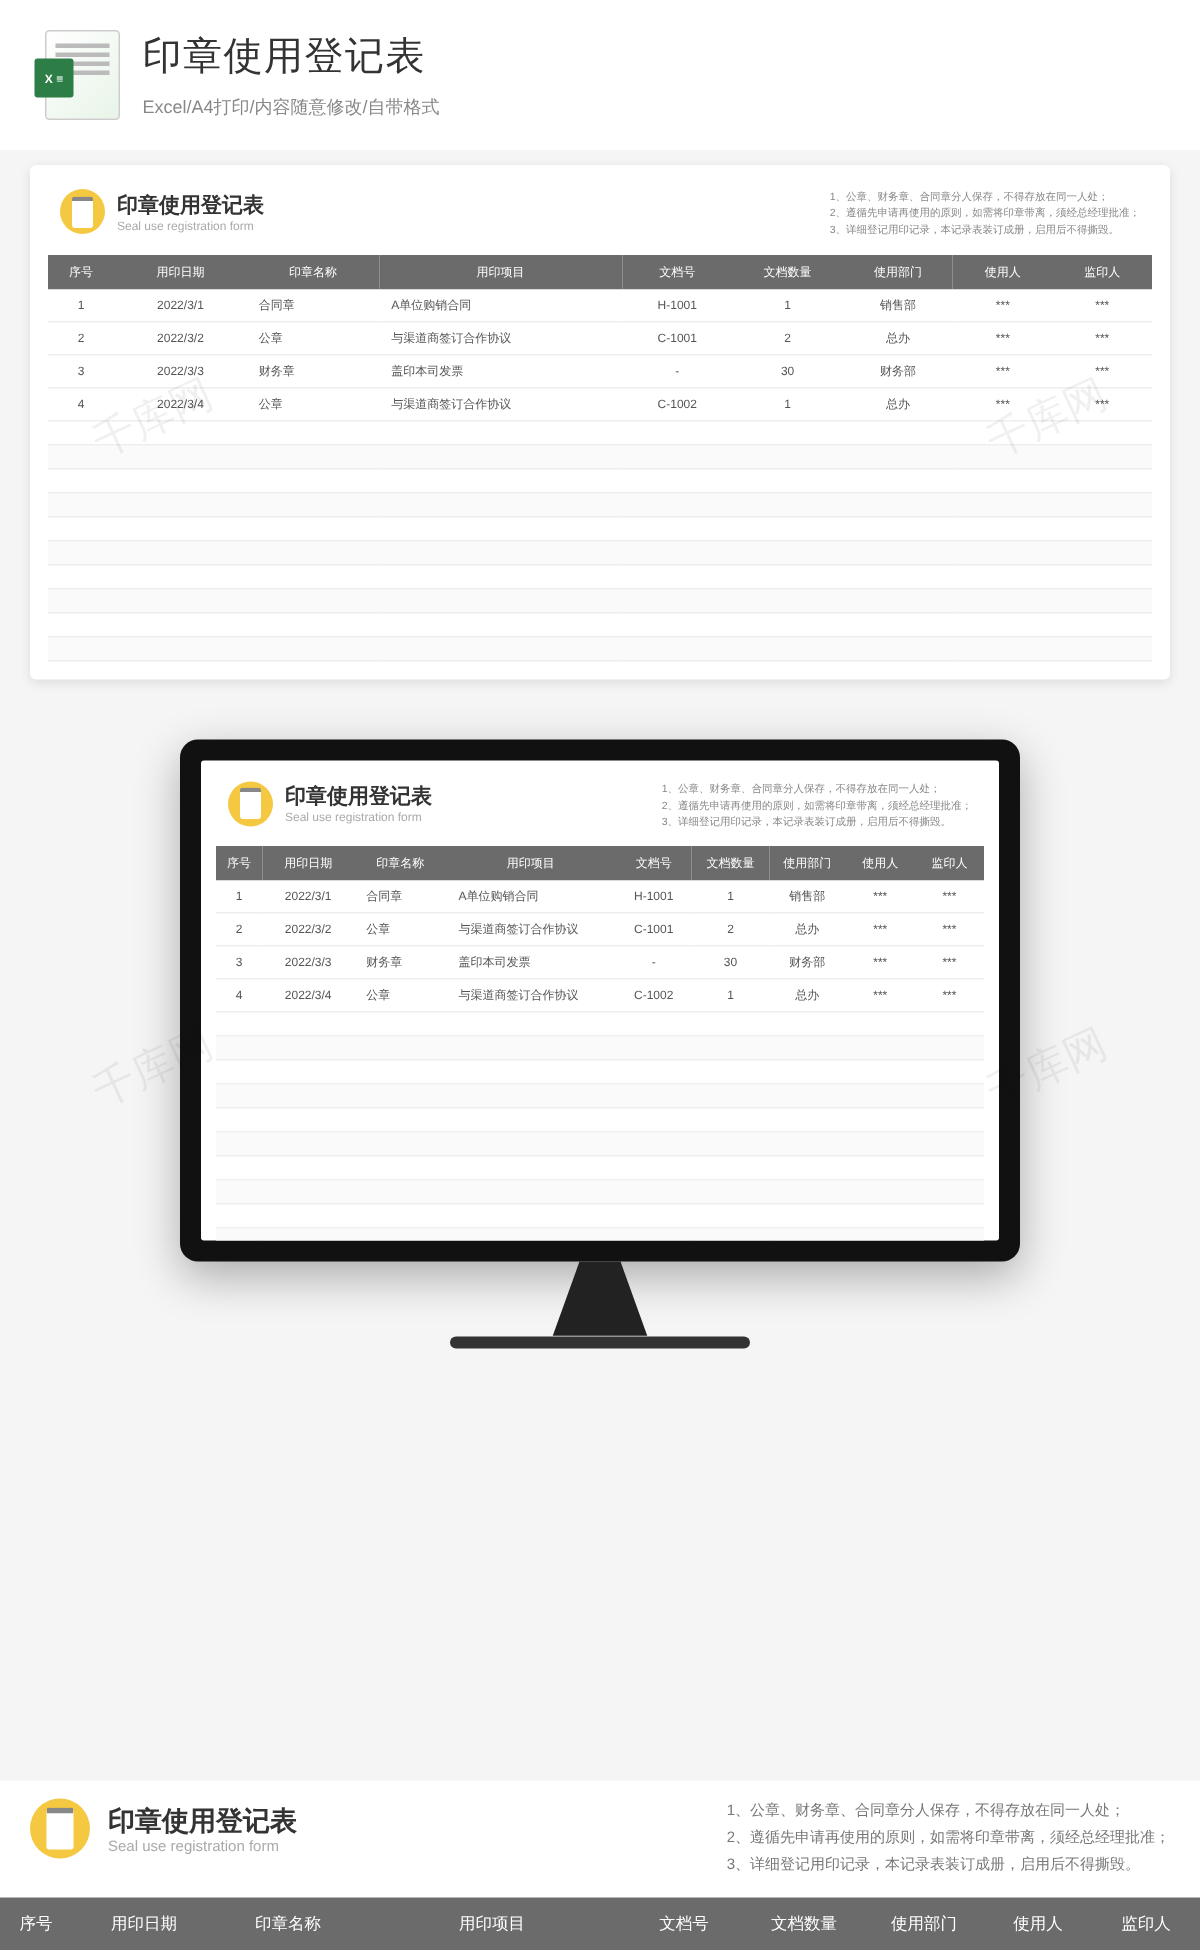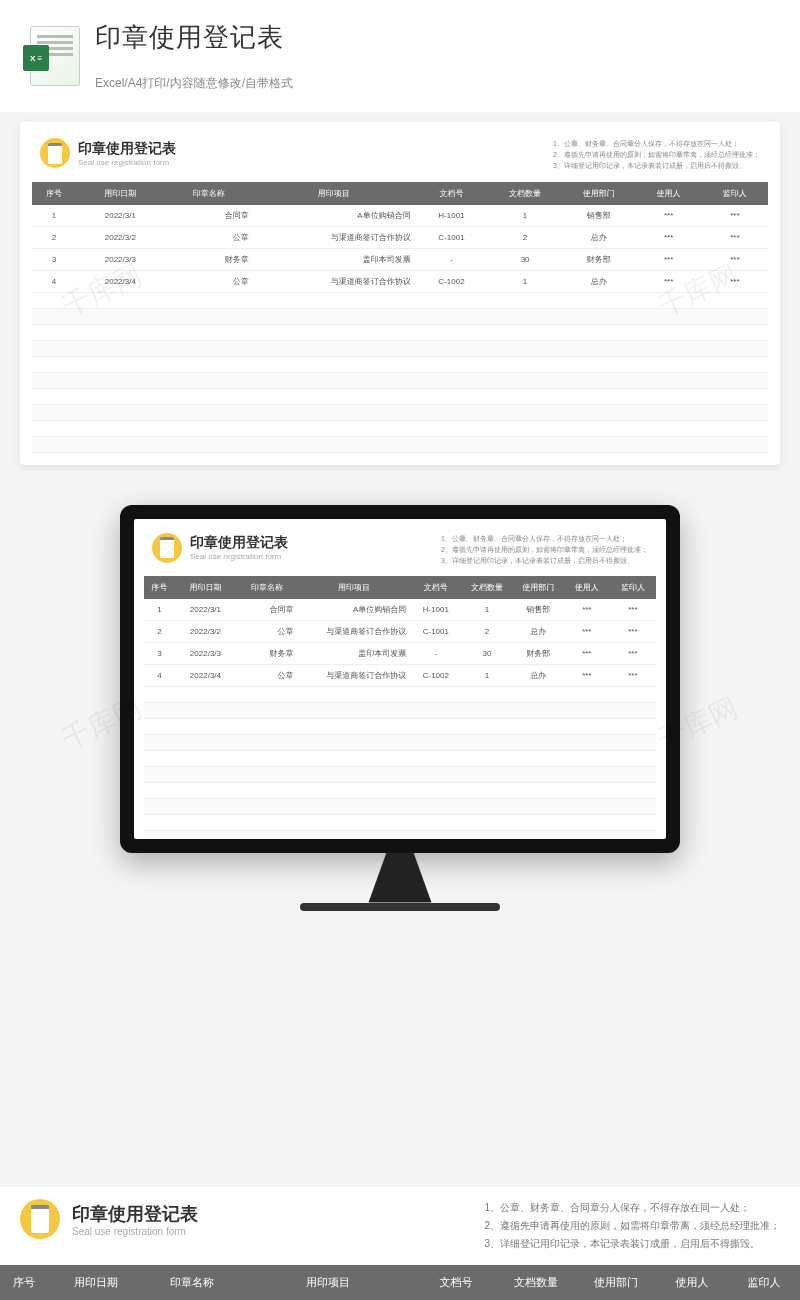--- a/index.html
+++ b/index.html
@@ -3,35 +3,35 @@
 <meta charset="utf-8">
 <style>
 *{margin:0;padding:0;box-sizing:border-box;font-family:"Microsoft YaHei",Arial,sans-serif}
 body{background:#f5f5f5;width:800px;height:1300px;overflow:hidden;position:relative}
 .top-banner{background:#fff;padding:20px 30px;display:flex;align-items:center;gap:15px}
 .excel-icon{width:50px;height:60px;background:linear-gradient(135deg,#fff 0%,#e8f4e8 100%);border:1px solid #ccc;border-radius:3px;position:relative;display:flex;align-items:center;justify-content:center}
 .excel-icon::before{content:"";position:absolute;top:8px;left:6px;right:6px;height:3px;background:#bbb;box-shadow:0 6px 0 #bbb,0 12px 0 #bbb,0 18px 0 #bbb}
 .excel-badge{position:absolute;left:-8px;top:18px;width:26px;height:26px;background:#2d7d46;color:#fff;font-size:8px;font-weight:bold;display:flex;align-items:center;justify-content:center;border-radius:2px}
 .banner-text{flex:1}
 .banner-title{font-size:26px;color:#333;font-weight:400;letter-spacing:1px}
-.banner-sub{font-size:12px;color:#888;margin-top:20px}
+.banner-sub{font-size:12px;color:#888;margin-top:8px}
 .preview-card{background:#fff;margin:10px 20px;border-radius:4px;box-shadow:0 2px 8px rgba(0,0,0,0.1);padding:12px;position:relative}
 .doc-header{display:flex;align-items:flex-start;justify-content:space-between;padding:4px 8px 10px}
 .doc-title-wrap{display:flex;align-items:center;gap:8px}
 .clip-icon{width:30px;height:30px;background:#f5c842;border-radius:50%;display:flex;align-items:center;justify-content:center;position:relative}
 .clip-icon::after{content:"";width:14px;height:18px;background:#fff;border-radius:2px;border-top:3px solid #888}
 .doc-title{font-size:14px;font-weight:bold;color:#333}
 .doc-sub{font-size:8px;color:#aaa}
 .doc-notes{font-size:7px;color:#888;line-height:1.6;text-align:left}
 .tbl{width:100%;border-collapse:collapse;font-size:8px}
 .tbl thead th{background:#6b6b6b;color:#fff;padding:6px 4px;font-weight:normal;text-align:center}
 .tbl tbody td{padding:5px 4px;text-align:center;border-bottom:1px solid #eee;color:#555;background:#fff}
 .tbl tbody tr.empty td{height:16px;background:#fafafa}
 .tbl tbody tr.empty:nth-child(odd) td{background:#fff}
-.tbl .left{text-align:right;padding-left:8px}
+.tbl .left{text-align:left;padding-left:8px}
 .monitor-wrap{margin:40px auto 20px;width:560px;position:relative}
 .monitor-bezel{background:#111;border-radius:12px;padding:14px;box-shadow:0 10px 30px rgba(0,0,0,0.3)}
 .monitor-screen{background:#fff;border-radius:2px;padding:10px;height:320px;overflow:hidden}
 .monitor-stand{width:90px;height:50px;background:#222;margin:0 auto;clip-path:polygon(35% 0,65% 0,85% 100%,15% 100%)}
 .monitor-base{width:200px;height:8px;background:#333;margin:0 auto;border-radius:4px}
 .bottom-strip{position:absolute;bottom:0;left:0;right:0;background:#fff}
 .strip-header{display:flex;align-items:flex-start;justify-content:space-between;padding:12px 20px}
 .strip-icon{width:40px;height:40px;background:#f5c842;border-radius:50%;display:flex;align-items:center;justify-content:center;position:relative}
 .strip-icon::after{content:"";width:18px;height:24px;background:#fff;border-radius:2px;border-top:4px solid #888}
 .strip-title{font-size:18px;font-weight:bold;color:#333}

